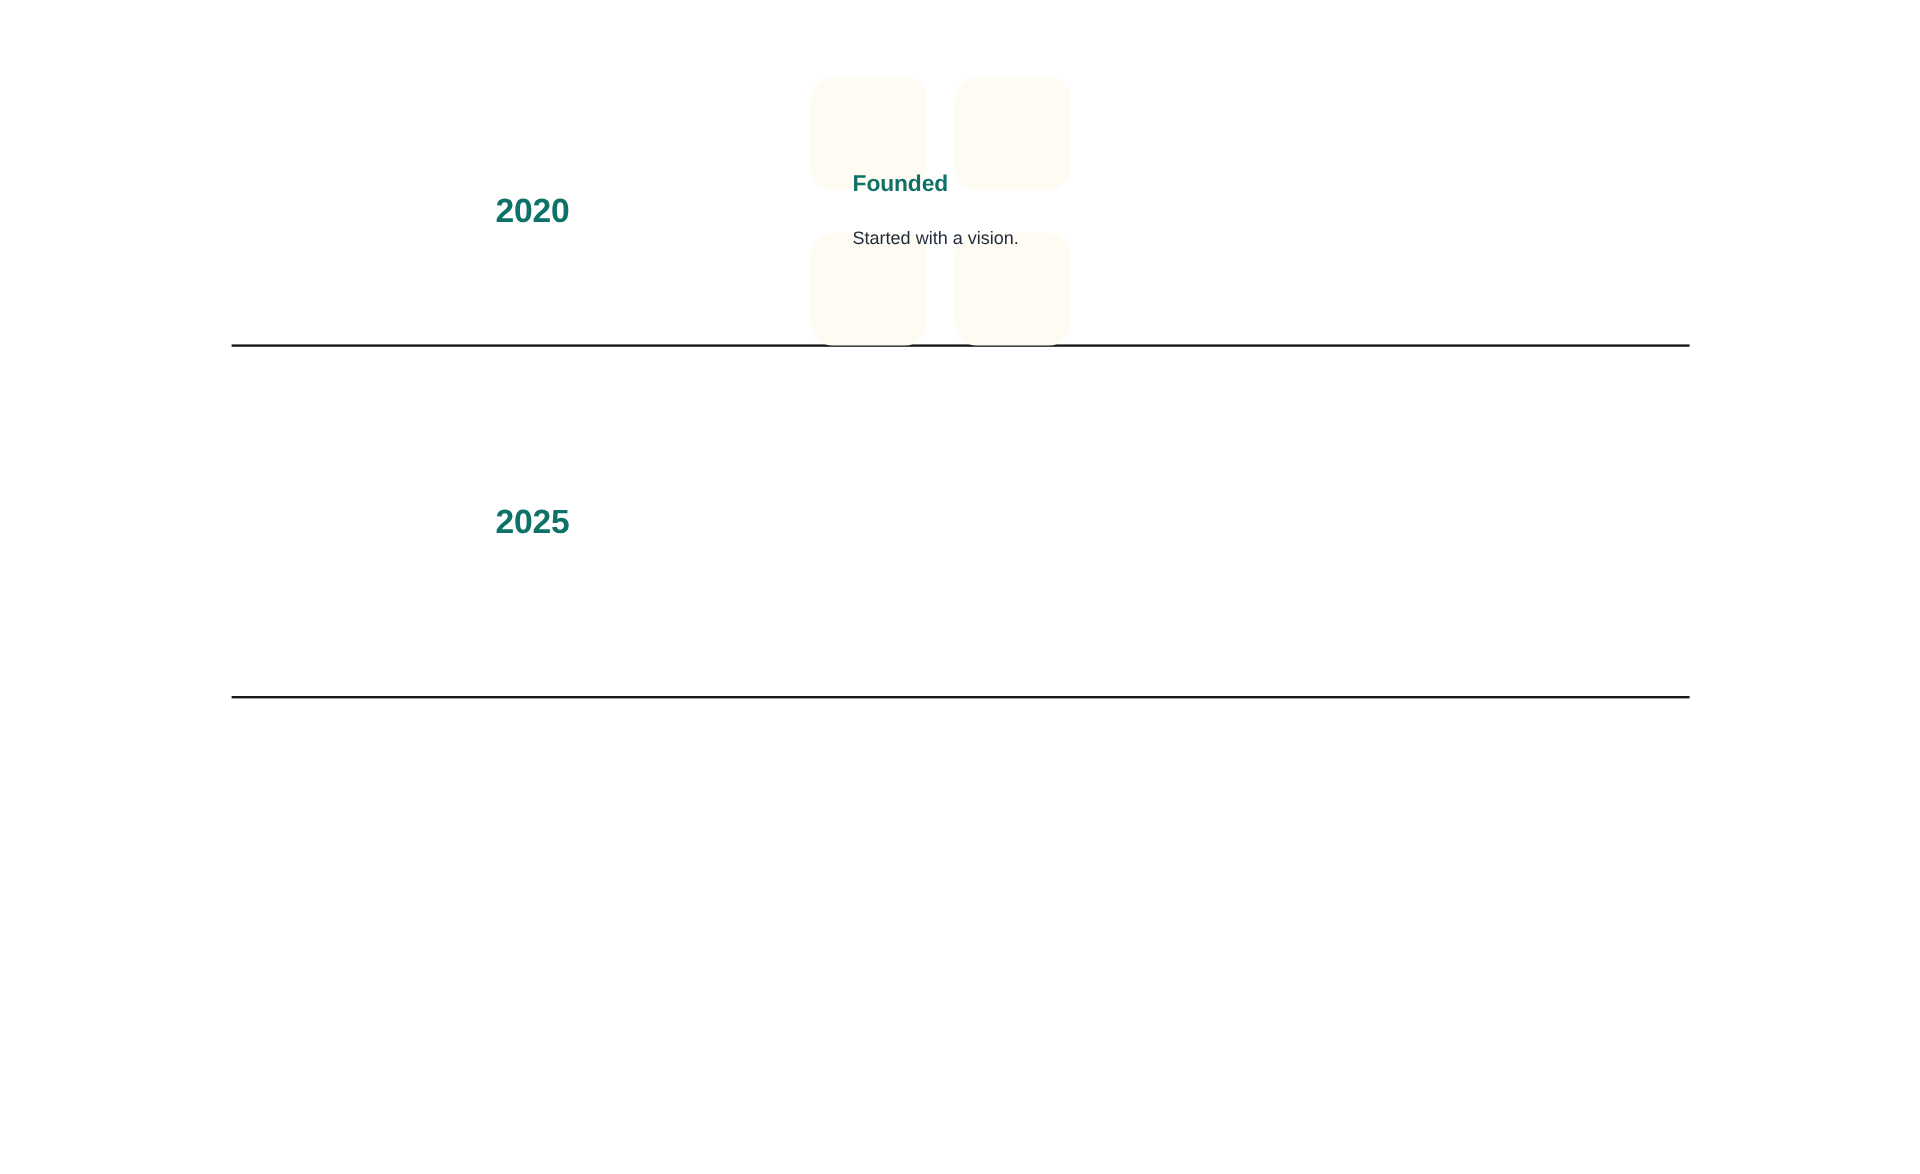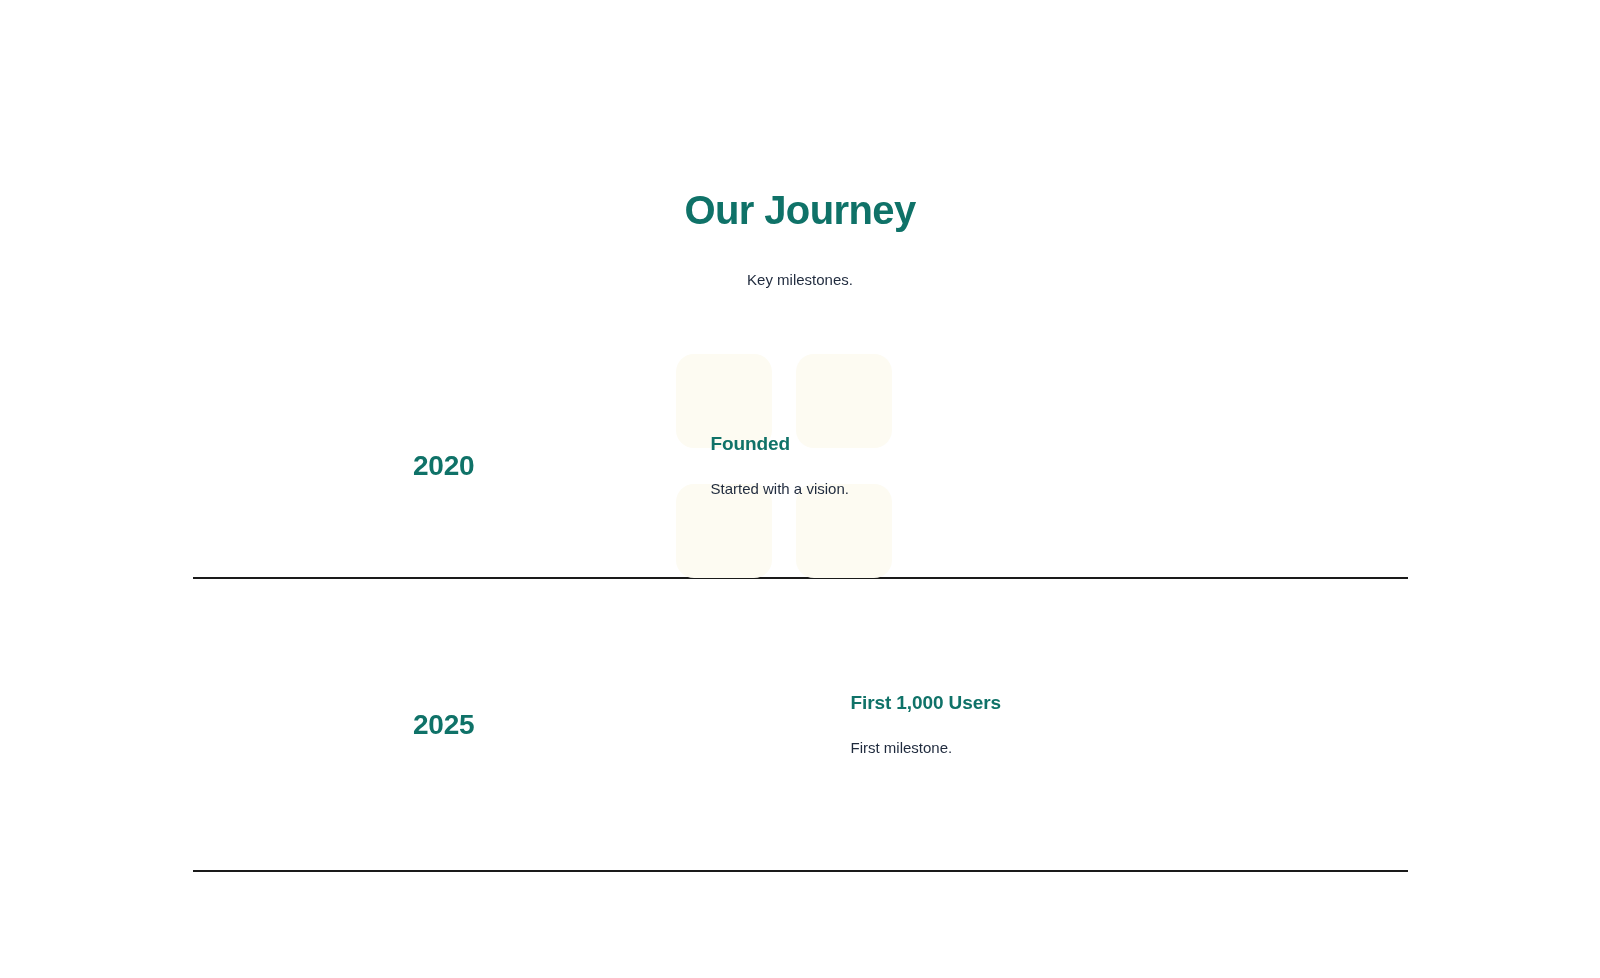--- a/index.html
+++ b/index.html
@@ -150,24 +150,20 @@
     line-height:21px;
     font-weight:400;
     color:var(--navy);
   }
 </style>
 </head>
 <body>
 
 <div class="page">
 
-  <header class="journey-header">
-    <h1 class="journey-title">Our Journey</h1>
-    <p class="journey-subtitle">Key milestones.</p>
-  </header>
 
   <section class="timeline">
 
     <article class="timeline-row timeline-row--first">
 
       <div class="row-year">2020</div>
 
       <div class="row-media">
         <div class="media-tile"></div>
         <div class="media-tile"></div>
@@ -180,21 +176,17 @@
         <p class="content-body">Started with a vision.</p>
       </div>
     </article>
 
     <article class="timeline-row timeline-row--second">
 
       <div class="row-year">2025</div>
 
       <div class="row-media row-media--empty"></div>
 
-      <div class="row-content row-content--plain">
-        <h2 class="content-heading">First 1,000 Users</h2>
-        <p class="content-body">First milestone.</p>
-      </div>
     </article>
 
   </section>
 
 </div>
 
 </body></html>

